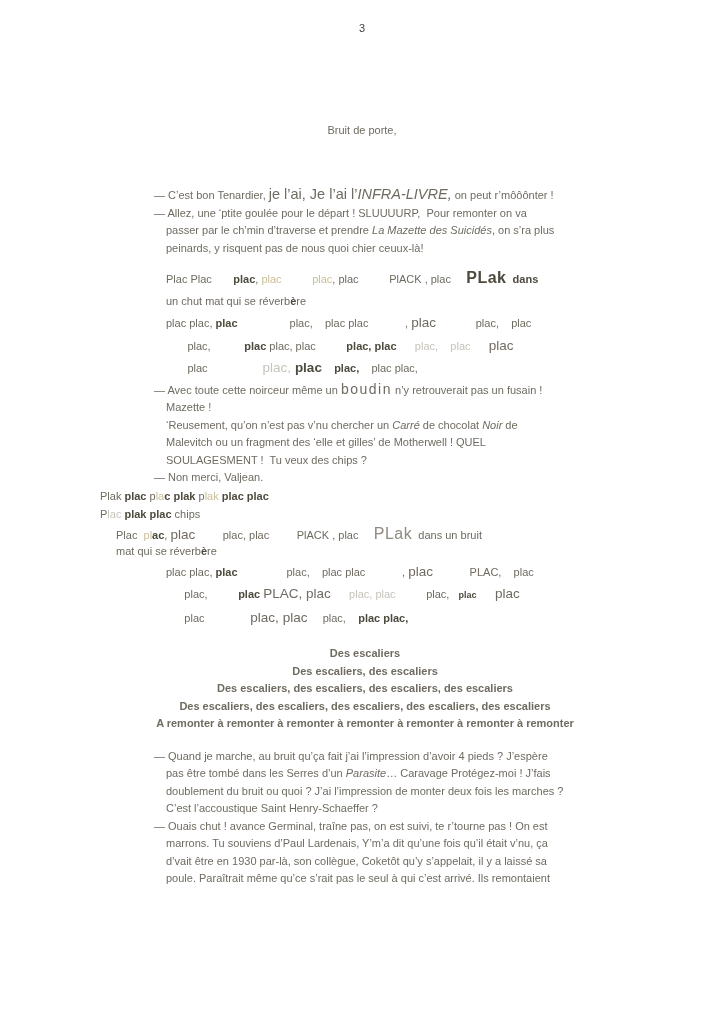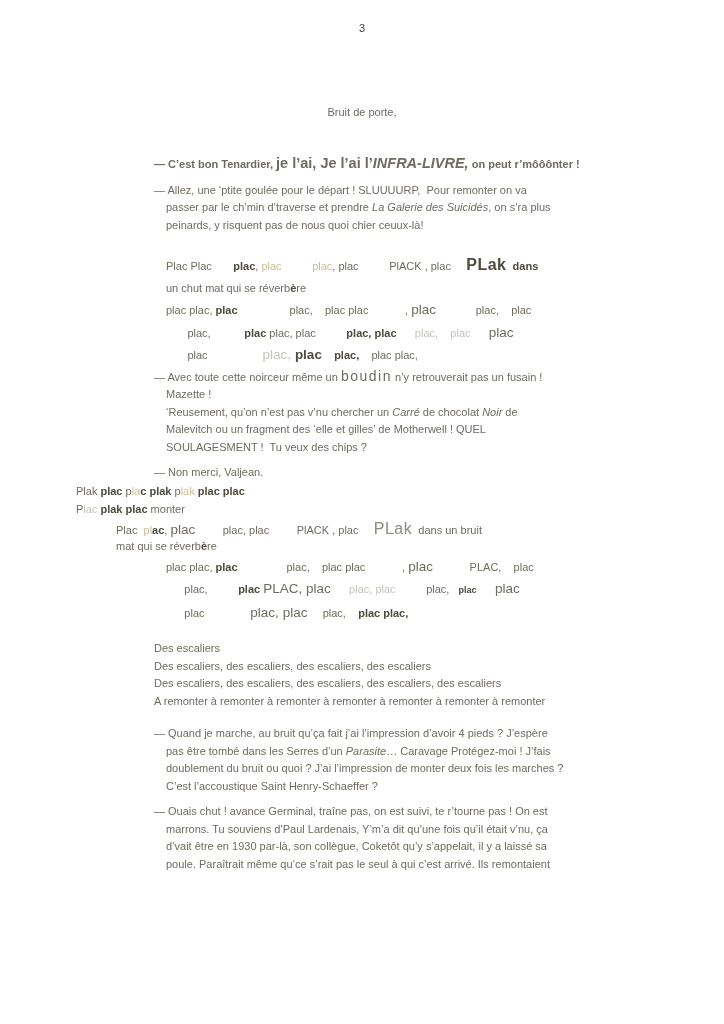--- a/index.html
+++ b/index.html
@@ -13,60 +13,61 @@
     color:var(--c-text,#6f6b61);
     overflow:hidden;
     box-sizing:border-box;
     padding-top:20px;
   }
   .center{width:100%;text-align:center;line-height:16px;}
   .page-number{color:#44423c;}
   .block{margin-left:154px;width:436px;box-sizing:border-box;}
   .para{
     padding-left:12px;text-indent:-12px;
-    white-space:pre-wrap;line-height:17.5px;margin-top:8px;
+    white-space:pre-wrap;line-height:17.5px;
   }
   .plac{white-space:pre;line-height:21.5px;margin-left:166px;}
-  .plac-sm{white-space:pre;line-height:18px;margin-left:76px;}
+  .plac-sm{white-space:pre;line-height:18px;margin-left:100px;}
   .plac-lc{white-space:pre;line-height:16px;margin-left:116px;}
-  .right-line{text-align:left;padding-right:14px;line-height:17.5px;}
+  .right-line{text-align:center;padding-right:14px;line-height:17.5px;font-weight:bold;}
   
   .sg-b{font-weight:bold;color:var(--c-dark,#4d4a3e);}
   .sg-lt{color:var(--c-tan,#c9be97);}
   .sg-lg{color:var(--c-lgray,#c6c3bb);}
   .sg-gry{color:var(--c-mgray,#8f8b80);}
   .sg-big{font-size:13.5px;}
   .sg-big2{font-size:14.5px;}
   .sg-xl{font-size:16px;letter-spacing:.5px;}
   .sg-sm{font-size:9px;}
   .sg-it{font-style:italic;}
   .sg-boud{font-size:14px;letter-spacing:1.5px;text-align:right;}
 </style>
 </head>
 <body>
 
 <div class="page">
   <div class="center page-number">3</div>
-  <div class="center page-title" style="margin-top:68px;">Bruit de porte,</div>
+  <div class="center page-title" style="margin-top:86px;">Bruit de porte,</div>
   <main id="text-body">
-      <div class="block para" style="margin-top: 35px; font-weight: bold;"><span>— C’est bon Tenardier, </span><span class="sg-big2">je l’ai, Je l’ai l’</span><span class="sg-big2 sg-it">INFRA-LIVRE,</span><span> on peut r’môôônter !</span></div>
-      <div class="block para"><span>— Allez, une ‘ptite goulée pour le départ ! SLUUUURP,  Pour remonter on va</span><br><span>passer par le ch’min d’traverse et prendre </span><span class="sg-it">La Galerie des Suicidés</span><span>, on s’ra plus</span><br><span>peinards, y risquent pas de nous quoi chier ceuux-là!</span></div>
-      <div class="plac" style="margin-top: 20px;"><span>Plac Plac       </span><span class="sg-b">plac</span><span>, </span><span class="sg-lt">plac</span><span>          </span><span class="sg-lt">plac</span><span>, plac          </span><span>PlACK , plac     </span><span class="sg-b sg-xl">PLak</span><span>  </span><span class="sg-b">dans</span></div>
+      <div class="block para" style="margin-top: 48px;"><span>— C’est bon Tenardier, </span><span class="sg-big2">je l’ai, Je l’ai l’</span><span class="sg-big2 sg-it">INFRA-LIVRE,</span><span> on peut r’môôônter !</span></div>
+      <div class="block para"><span>— Allez, une ‘ptite goulée pour le départ ! SLUUUURP,  Pour remonter on va</span><br><span>passer par le ch’min d’traverse et prendre </span><span class="sg-it">La Mazette des Suicidés</span><span>, on s’ra plus</span><br><span>peinards, y risquent pas de nous quoi chier ceuux-là!</span></div>
+      <div class="plac" style="margin-top: 10px;"><span>Plac Plac       </span><span class="sg-b">plac</span><span>, </span><span class="sg-lt">plac</span><span>          </span><span class="sg-lt">plac</span><span>, plac          </span><span>PlACK , plac     </span><span class="sg-b sg-xl">PLak</span><span>  </span><span class="sg-b">dans</span></div>
       <div class="plac"><span>un chut mat qui se réverb</span><span class="sg-b">è</span><span>re</span></div>
       <div class="plac"><span>plac plac, </span><span class="sg-b">plac</span><span>                 </span><span>plac,    plac plac</span><span>            </span><span>, </span><span class="sg-big">plac</span><span>             </span><span>plac,    plac</span></div>
       <div class="plac"><span>       plac,           </span><span class="sg-b">plac</span><span> plac, plac          </span><span class="sg-b">plac, plac</span><span>      </span><span class="sg-lg">plac,</span><span>    </span><span class="sg-lg">plac</span><span>      </span><span class="sg-big">plac</span></div>
       <div class="plac"><span>       plac                  </span><span class="sg-lg sg-big">plac, </span><span class="sg-b sg-big">plac</span><span>    </span><span class="sg-b">plac,</span><span>    plac plac,</span></div>
       <div class="block para" style="margin-top: 1px;"><span>— Avec toute cette noirceur même un </span><span class="sg-boud">boudin</span><span> n’y retrouverait pas un fusain !</span><br><span>Mazette !</span><br><span>‘Reusement, qu’on n’est pas v’nu chercher un </span><span class="sg-it">Carré</span><span> de chocolat </span><span class="sg-it">Noir</span><span> de</span><br><span>Malevitch ou un fragment des ‘elle et gilles’ de Motherwell ! QUEL</span><br><span>SOULAGESMENT !  Tu veux des chips ?</span></div>
       <div class="block para"><span>— Non merci, Valjean.</span></div>
       <div class="plac-sm"><span>Plak </span><span class="sg-b">plac</span><span> p</span><span class="sg-lt">la</span><span class="sg-b">c</span><span> </span><span class="sg-b">plak</span><span> p</span><span class="sg-lt">lak</span><span> </span><span class="sg-b">plac plac</span></div>
-      <div class="plac-sm"><span>P</span><span class="sg-lg">lac</span><span> </span><span class="sg-b">plak plac</span><span> monter</span></div>
+      <div class="plac-sm"><span>P</span><span class="sg-lg">lac</span><span> </span><span class="sg-b">plak plac</span><span> chips</span></div>
       <div class="plac-lc" style="margin-top: 3px;"><span>Plac  </span><span class="sg-lt">pl</span><span class="sg-b">ac</span><span>, </span><span class="sg-big">plac</span><span>         </span><span>plac, plac</span><span>         </span><span>PlACK , plac     </span><span class="sg-gry sg-xl">PLak</span><span>  dans un bruit</span><br><span>mat qui se réverb</span><span class="sg-b">è</span><span>re</span></div>
       <div class="plac" style="margin-top: 2px;"><span>plac plac, </span><span class="sg-b">plac</span><span>                </span><span>plac,    plac plac</span><span>            </span><span>, </span><span class="sg-big">plac</span><span>            </span><span>PLAC,    plac</span></div>
       <div class="plac"><span>      plac,          </span><span class="sg-b">plac</span><span> </span><span class="sg-big">PLAC, plac</span><span>      </span><span class="sg-lg">plac, plac</span><span>          </span><span>plac,   </span><span class="sg-b sg-sm">plac</span><span>      </span><span class="sg-big">plac</span></div>
       <div class="plac"><span>      plac               </span><span class="sg-big">plac, plac</span><span>     </span><span>plac,    </span><span class="sg-b">plac plac,</span></div>
       <div class="block right-line" style="margin-top: 16px;"><span>Des escaliers</span></div>
+      <div class="block right-line"><span>Des escaliers, des escaliers</span></div>
       <div class="block right-line"><span>Des escaliers, des escaliers, des escaliers, des escaliers</span></div>
       <div class="block right-line"><span>Des escaliers, des escaliers, des escaliers, des escaliers, des escaliers</span></div>
       <div class="block right-line"><span>A remonter à remonter à remonter à remonter à remonter à remonter à remonter</span></div>
       <div class="block para" style="margin-top: 15px;"><span>— Quand je marche, au bruit qu’ça fait j’ai l’impression d’avoir 4 pieds ? J’espère</span><br><span>pas être tombé dans les Serres d’un </span><span class="sg-it">Parasite</span><span>… Caravage Protégez-moi ! J’fais</span><br><span>doublement du bruit ou quoi ? J’ai l’impression de monter deux fois les marches ?</span><br><span>C’est l’accoustique Saint Henry-Schaeffer ?</span></div>
       <div class="block para"><span>— Ouais chut ! avance Germinal, traîne pas, on est suivi, te r’tourne pas ! On est</span><br><span>marrons. Tu souviens d’Paul Lardenais, Y’m’a dit qu’une fois qu’il était v’nu, ça</span><br><span>d’vait être en 1930 par-là, son collègue, Coketôt qu’y s’appelait, il y a laissé sa</span><br><span>poule. Paraîtrait même qu’ce s’rait pas le seul à qui c’est arrivé. Ils remontaient</span></div>
     </main>
 </div>
 
 </body></html>

